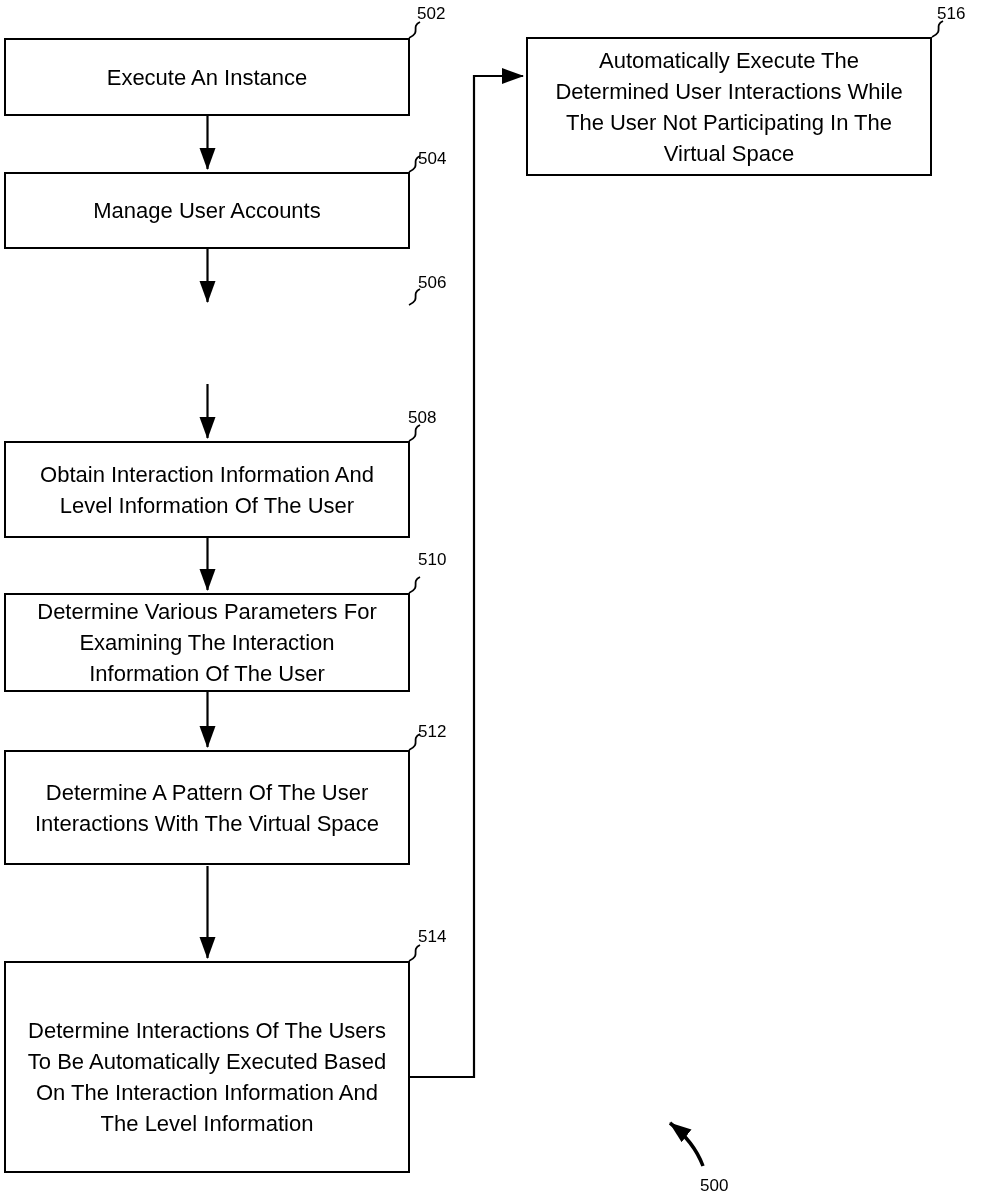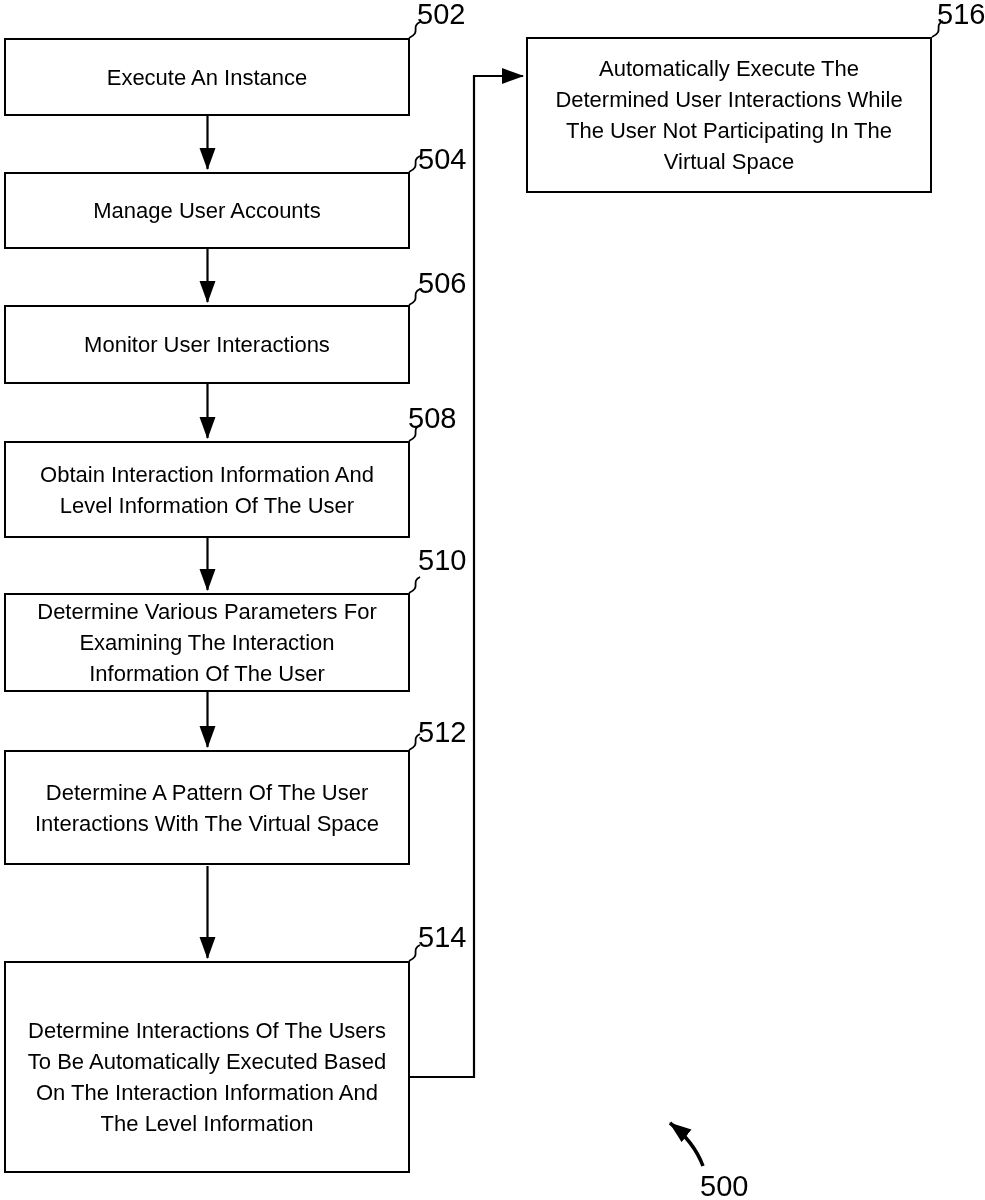--- a/index.html
+++ b/index.html
@@ -32,33 +32,33 @@
     display: flex;
     align-items: center;
     justify-content: center;
     text-align: center;
     font-size: 22px;
     line-height: 31px;
     padding: 2px 20px;
   }
   .ref-label {
     position: absolute;
-    font-size: 29px;
+    font-size: 17px;
     line-height: 24px;
     white-space: nowrap;
   }
   
   .box-502 { left: 4px;   top: 38px;  width: 406px; height: 78px;  }
   .box-504 { left: 4px;   top: 172px; width: 406px; height: 77px;  }
   .box-506 { left: 4px;   top: 305px; width: 406px; height: 79px;  }
   .box-508 { left: 4px;   top: 441px; width: 406px; height: 97px;  }
   .box-510 { left: 4px;   top: 593px; width: 406px; height: 99px;  }
   .box-512 { left: 4px;   top: 750px; width: 406px; height: 115px; }
   .box-514 { left: 4px;   top: 961px; width: 406px; height: 212px; padding-top: 22px; text-align: center; }
-  .box-516 { left: 526px; top: 37px;  width: 406px; height: 156px; text-align: center; }
+  .box-516 { left: 526px; top: 37px;  width: 406px; height: 139px; text-align: center; }
 
   .label-502 { left: 417px; top: 2px;    }
   .label-504 { left: 418px; top: 138px; margin-top: 9px;  }
   .label-506 { left: 418px; top: 271px;  }
   .label-508 { left: 408px; top: 406px;  }
   .label-510 { left: 418px; top: 548px;  }
   .label-512 { left: 418px; top: 720px;  }
   .label-514 { left: 418px; top: 925px;  }
   .label-516 { left: 937px; top: 2px;    }
   .label-500 { left: 700px; top: 1174px; }
@@ -95,23 +95,20 @@
 
     <path d="M703 1166 C697 1150 688 1137 670 1123" stroke="#000000" stroke-width="3.5" fill="none" marker-end="url(#ah)"></path>
   </svg>
 
   <div class="flow-box box-502">
     <span>Execute An Instance</span>
   </div>
   <div class="flow-box box-504">
     <span>Manage User Accounts</span>
   </div>
-  <div class="flow-box box-506">
-    <span>Monitor User Interactions</span>
-  </div>
   <div class="flow-box box-508">
     <span>Obtain Interaction Information And Level Information Of The User</span>
   </div>
   <div class="flow-box box-510">
     <span>Determine Various Parameters For Examining The Interaction Information Of The User</span>
   </div>
   <div class="flow-box box-512">
     <span>Determine A Pattern Of The User Interactions With The Virtual Space</span>
   </div>
   <div class="flow-box box-514">

